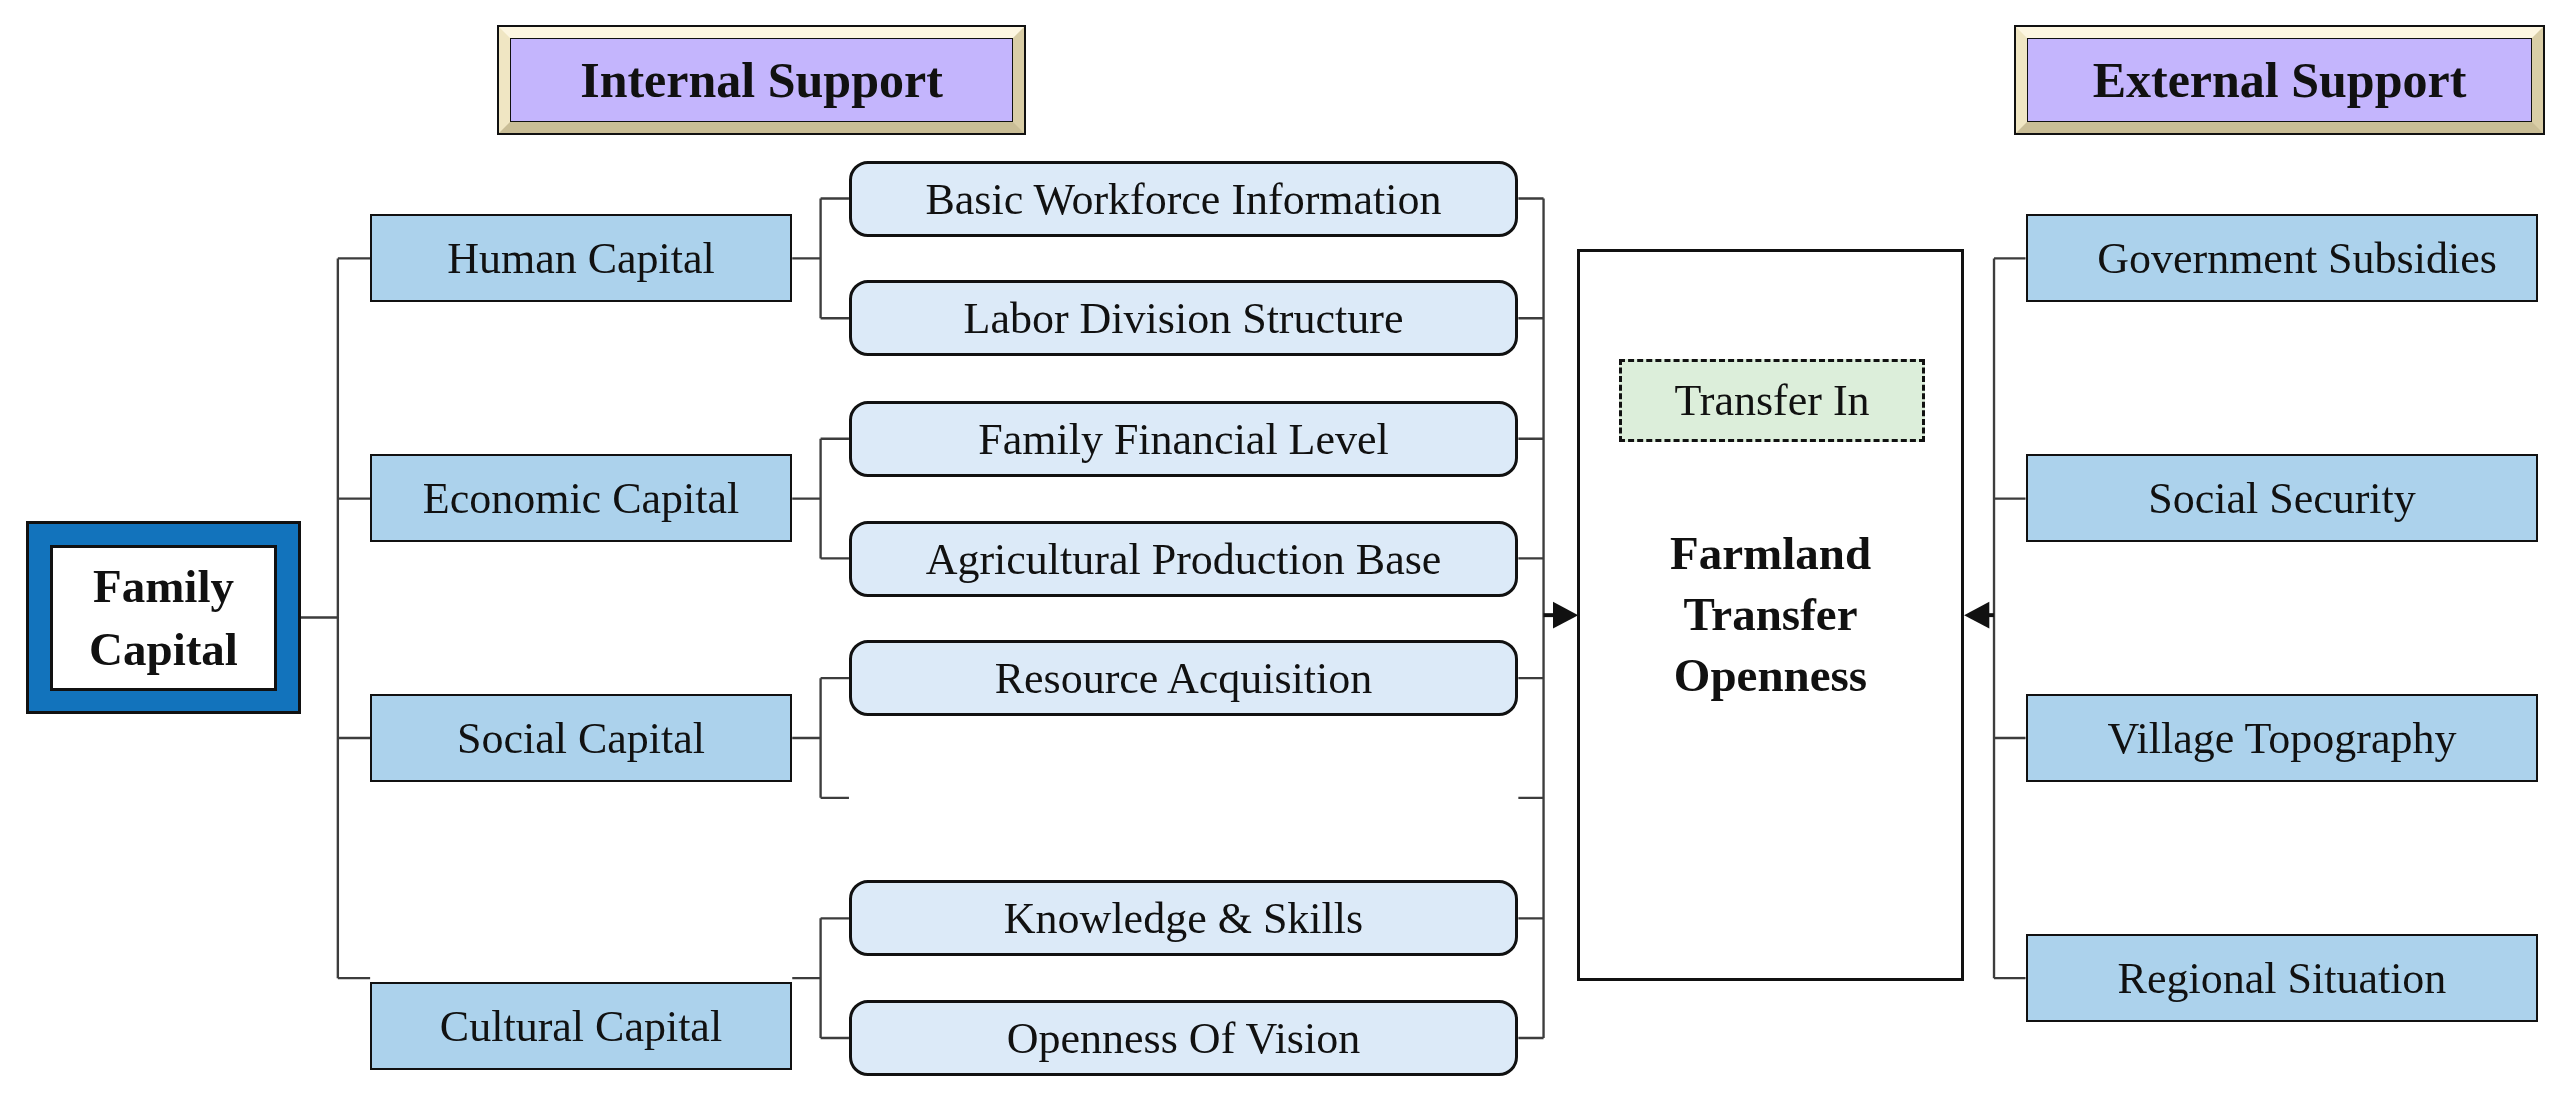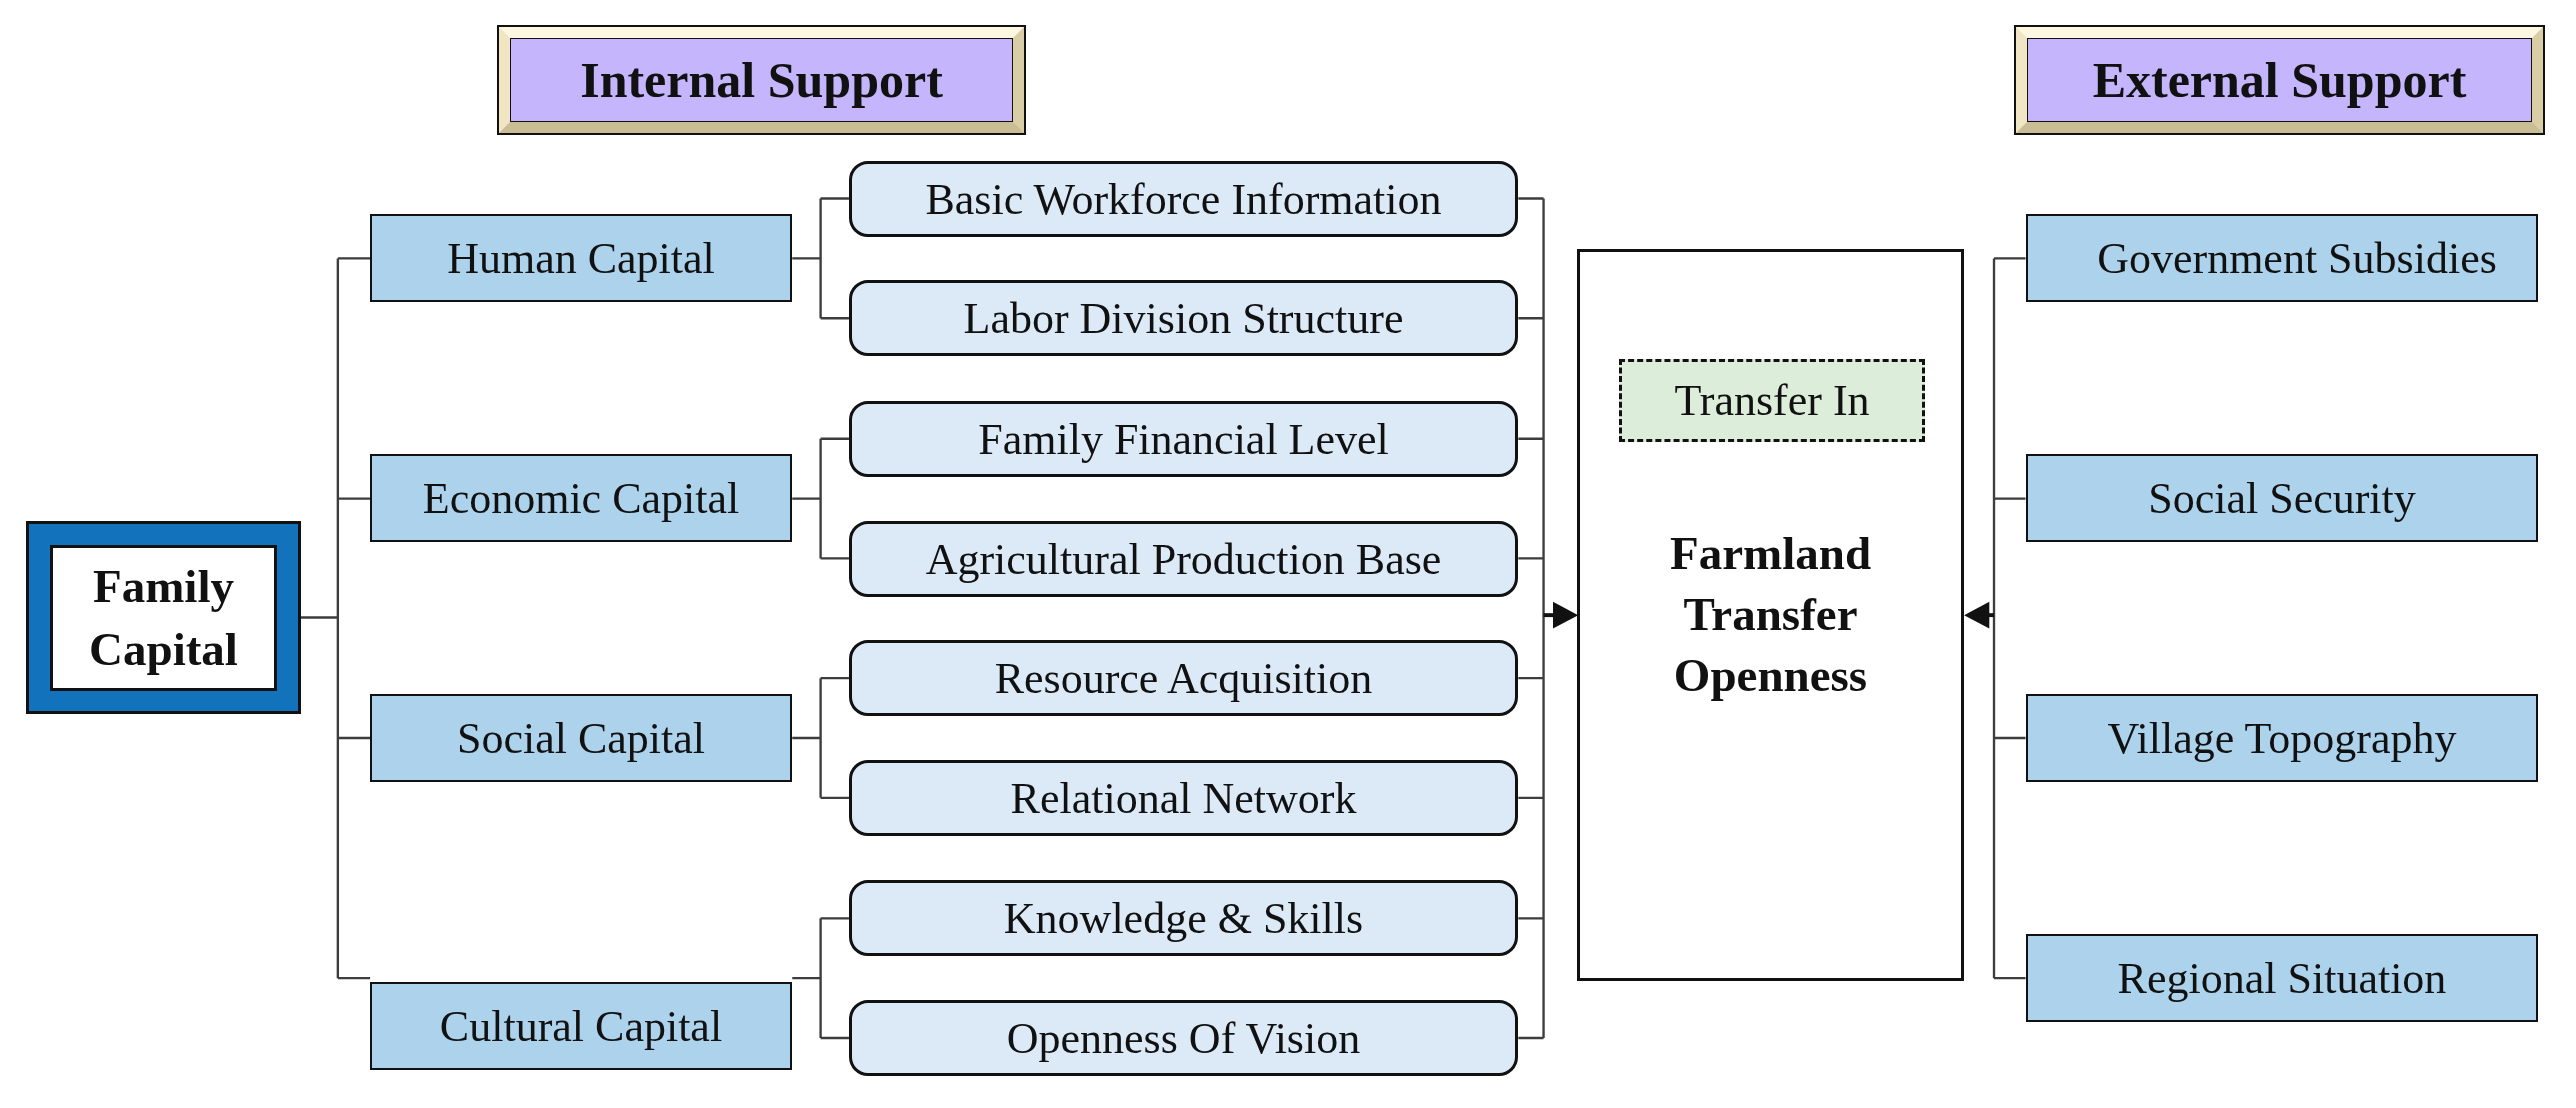--- a/index.html
+++ b/index.html
@@ -176,21 +176,20 @@
   <div class="abs cat-node" style="left:370px; top:214px; width:422px; height:88px;">Human Capital</div>
   <div class="abs cat-node" style="left:370px; top:454px; width:422px; height:88px;">Economic Capital</div>
   <div class="abs cat-node" style="left:370px; top:694px; width:422px; height:88px;">Social Capital</div>
   <div class="abs cat-node" style="left:370px; top:982px; width:422px; height:88px;">Cultural Capital</div>
 
   <div class="abs ind-node" style="left:849px; top:161px; width:669px; height:76px;">Basic Workforce Information</div>
   <div class="abs ind-node" style="left:849px; top:280px; width:669px; height:76px;">Labor Division Structure</div>
   <div class="abs ind-node" style="left:849px; top:401px; width:669px; height:76px;">Family Financial Level</div>
   <div class="abs ind-node" style="left:849px; top:521px; width:669px; height:76px;">Agricultural Production Base</div>
   <div class="abs ind-node" style="left:849px; top:640px; width:669px; height:76px;">Resource Acquisition</div>
-  <div class="abs ind-node" style="left:849px; top:760px; width:669px; height:76px;">Relational Network</div>
   <div class="abs ind-node" style="left:849px; top:880px; width:669px; height:76px;">Knowledge &amp; Skills</div>
   <div class="abs ind-node" style="left:849px; top:1000px; width:669px; height:76px;">Openness Of Vision</div>
 
   <div class="abs center-box" style="left:1577px; top:249px; width:387px; height:732px;"></div>
 
   <div class="transfer-badge" style="left:1619px; top:359px; width:306px; height:83px;">Transfer In</div>
 
   <div class="center-title" style="left:1577px; top:523px; width:387px;">
     <span style="display:block;">Farmland</span>
     <span style="display:block;">Transfer</span>

